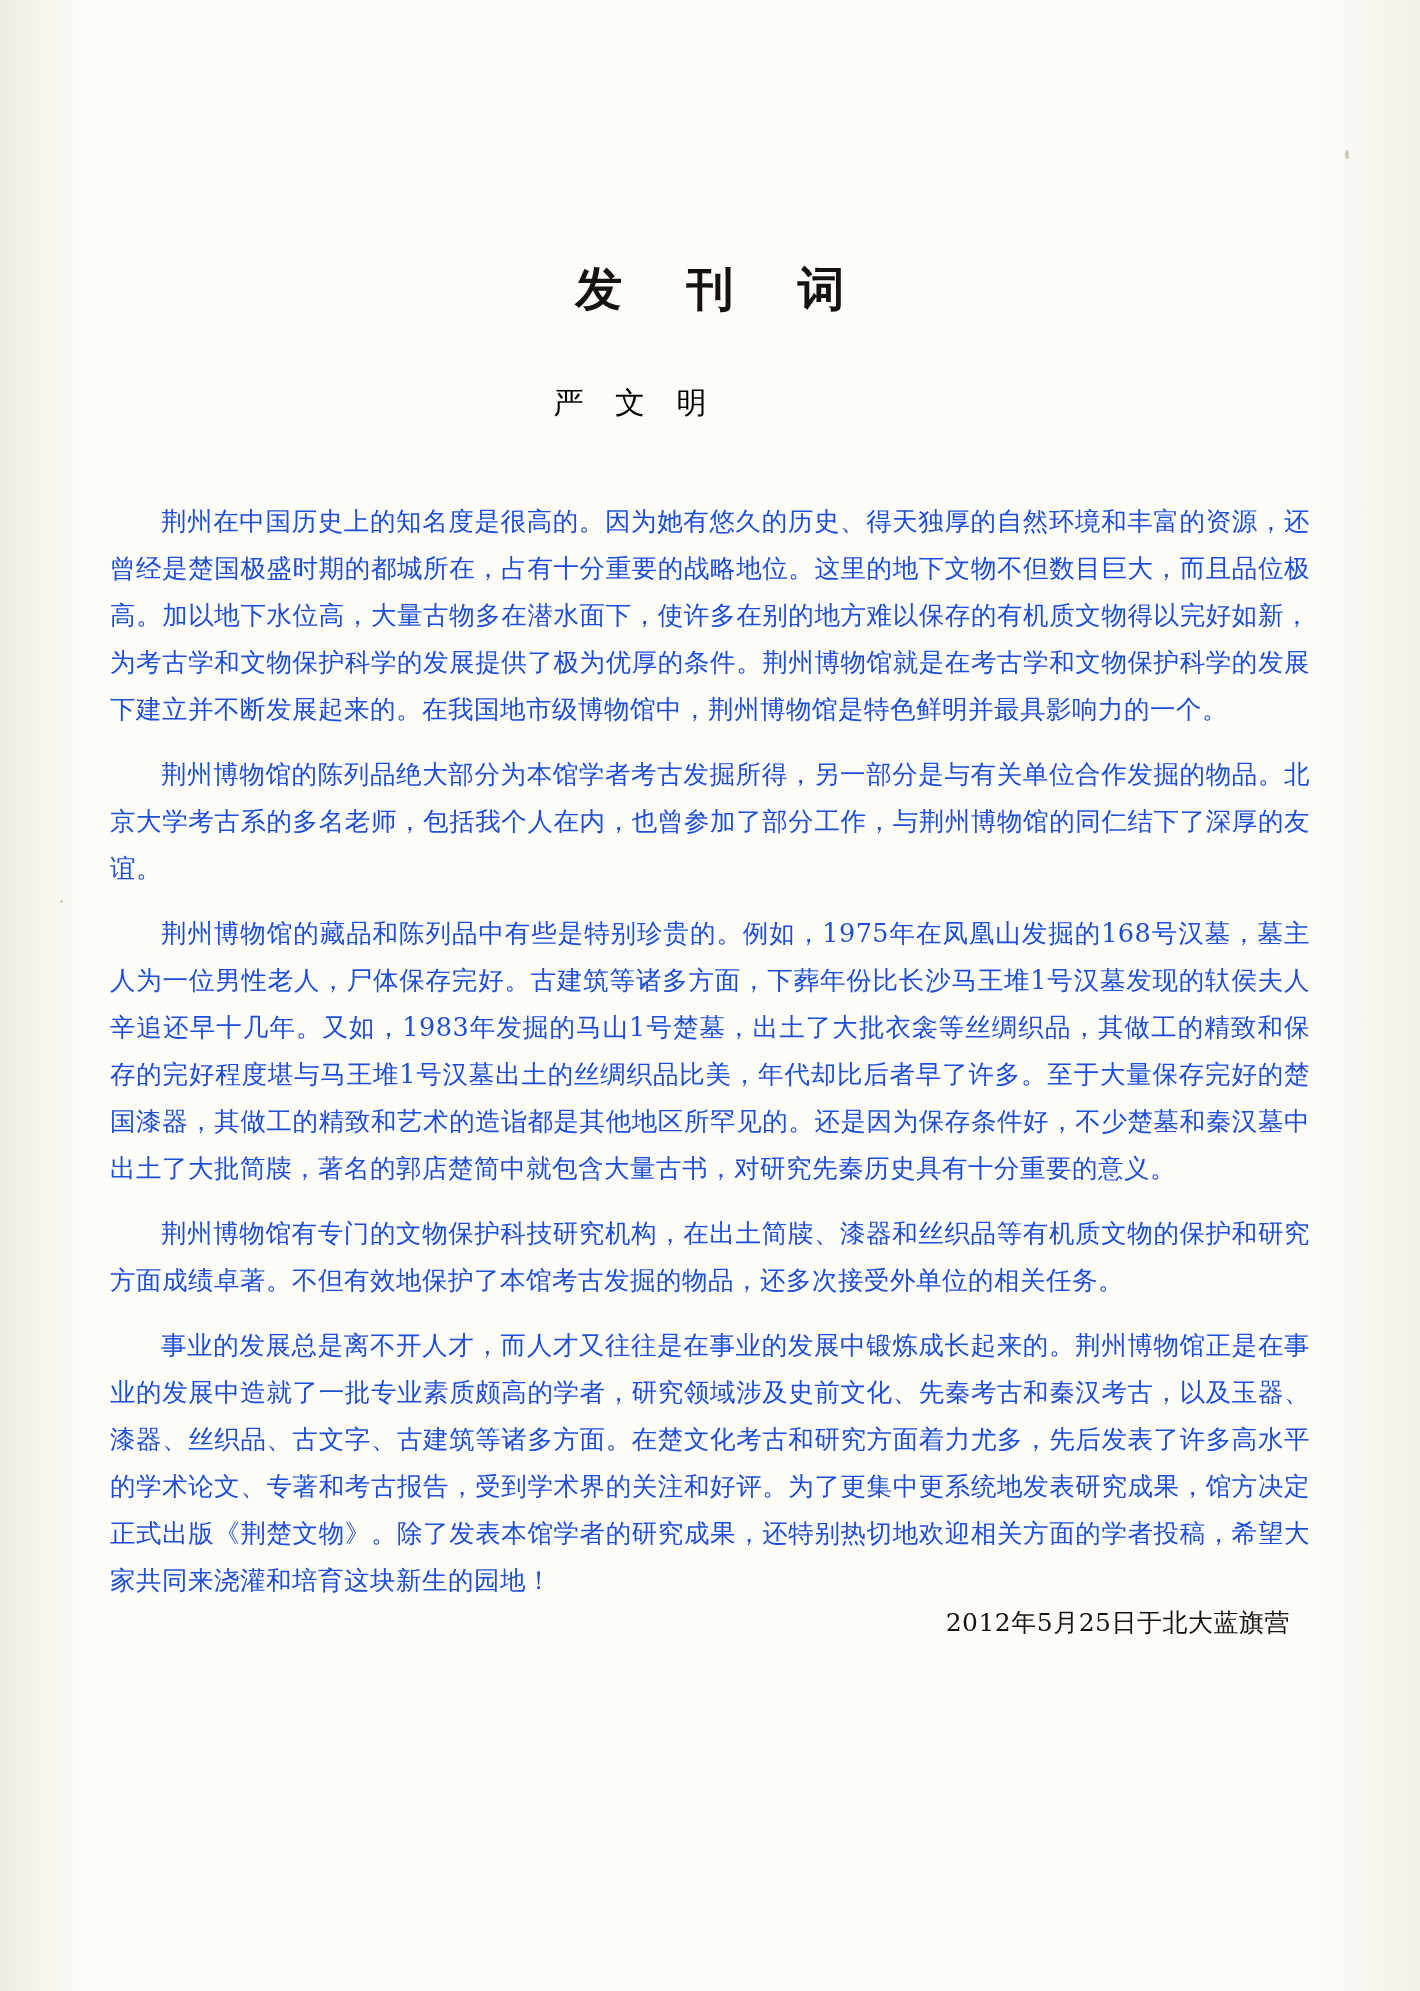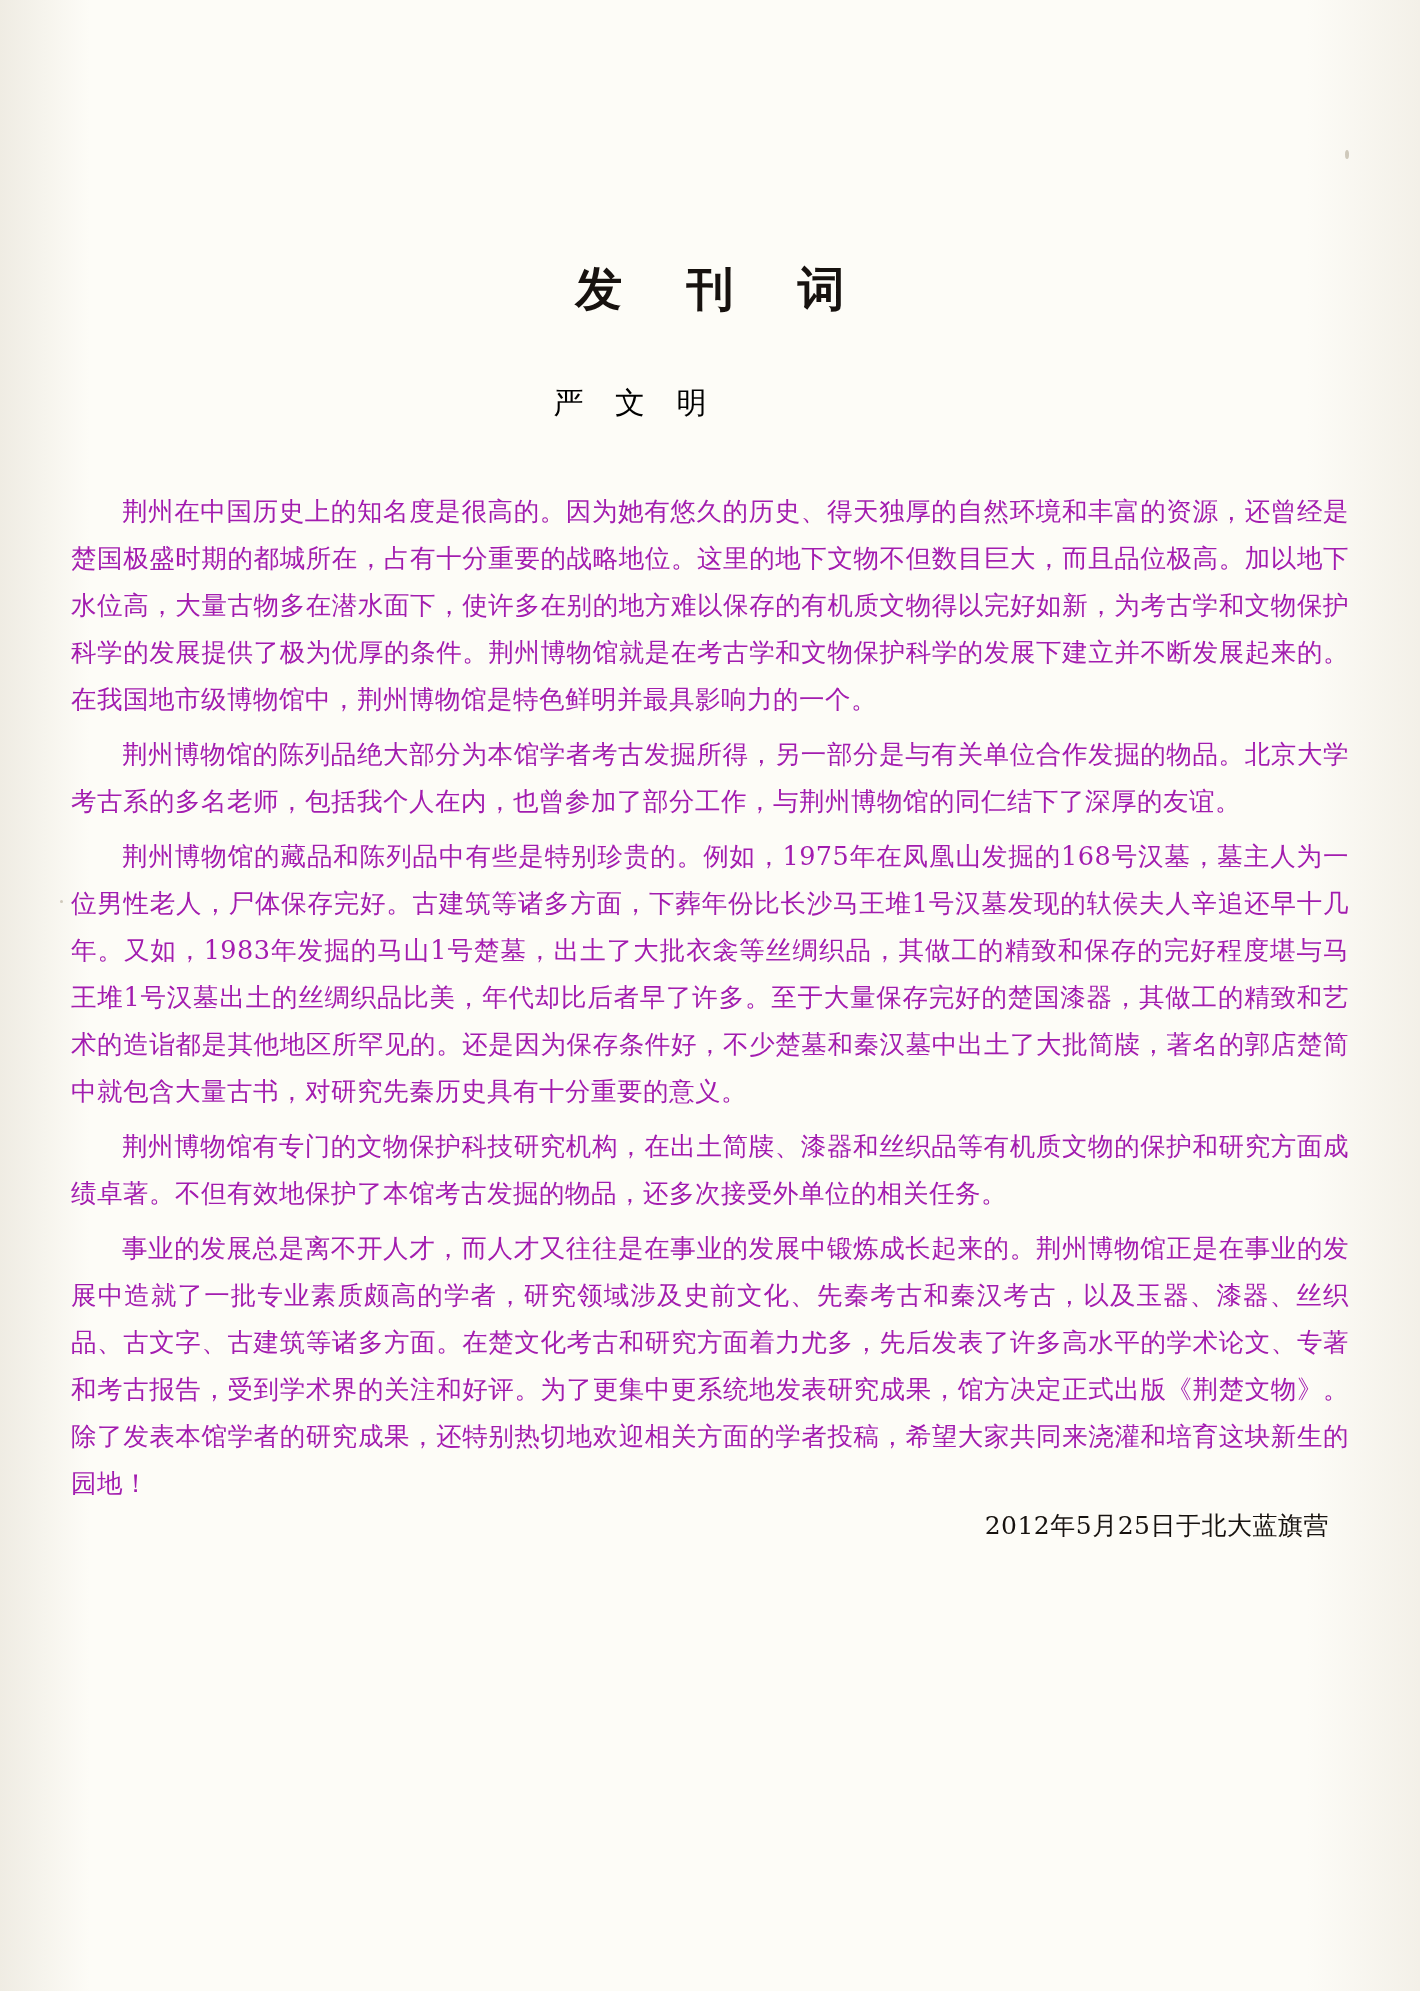--- a/index.html
+++ b/index.html
@@ -27,21 +27,21 @@
       linear-gradient(to right, #efece3 0px, #fdfcf7 90px, #fdfcf7 92%, #f3f0e8 100%);
     pointer-events: none;
     z-index: 0;
   }
   .sheet {
     position: relative;
     z-index: 1;
     width: 1420px;
     height: 1991px;
     box-sizing: border-box;
-    padding: 0 71px;
+    padding: 0 110px;
   }
   .title {
     margin: 0;
     padding-top: 258px;
     text-align: center;
     font-size: 47px;
     font-weight: 700;
     letter-spacing: 24px;
     text-indent: 24px;
     color: #17120f;
@@ -54,25 +54,25 @@
     font-size: 30px;
     letter-spacing: 11px;
     text-indent: 11px;
     color: #000000;
     padding-right: 160px;
   }
   .body-text {
     padding-top: 56px;
   }
   .para {
-    margin: 8px 0 2px 0;
+    margin: 18px 0 2px 0;
     text-indent: 2em;
     font-size: 25.5px;
     line-height: 47px;
-    color: #a21caf;
+    color: #1d4ed8;
     text-align: justify;
     text-justify: inter-ideograph;
     letter-spacing: 0.5px;
   }
   .signature {
     text-align: right;
     font-size: 25px;
     color: #17120f;
     padding-right: 20px;
     letter-spacing: 0.5px;

